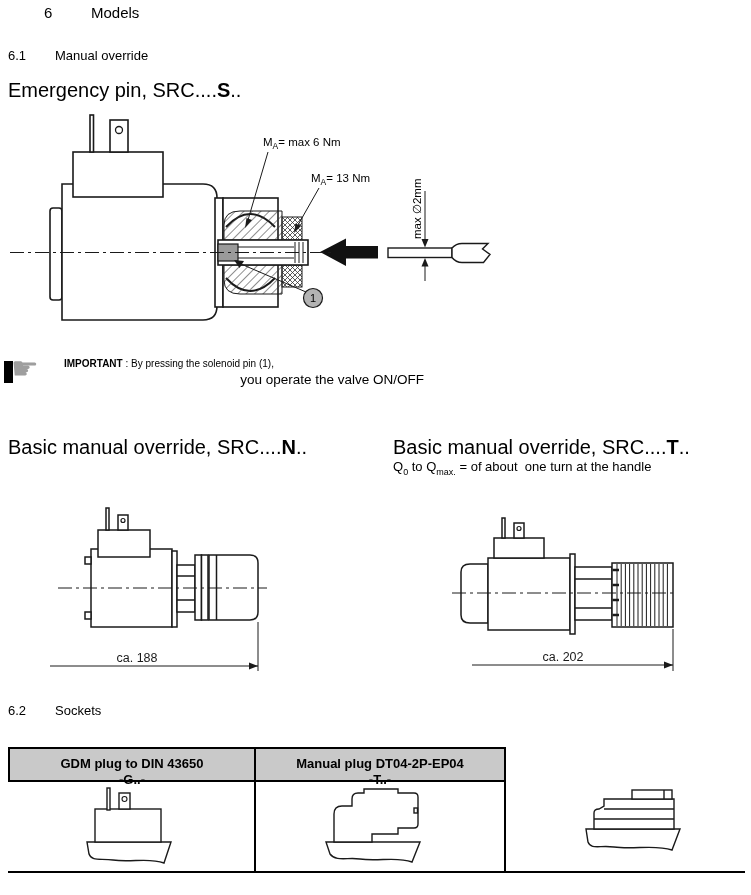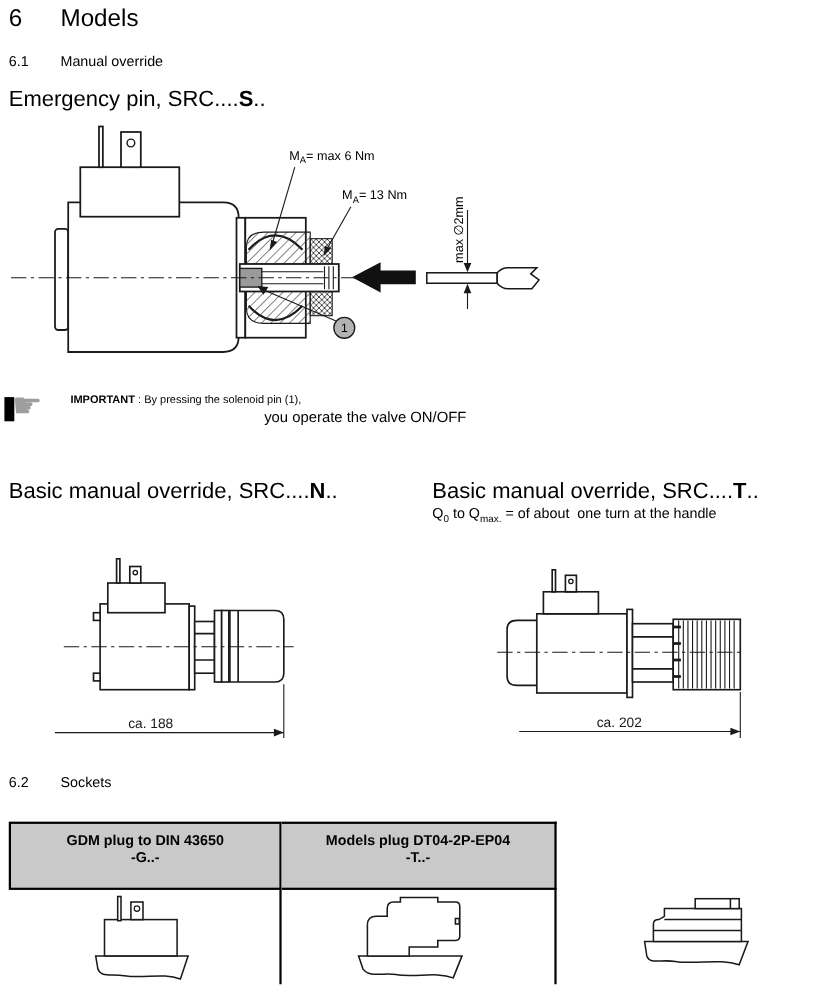--- a/index.html
+++ b/index.html
@@ -1,21 +1,21 @@
 <!DOCTYPE html>
 <html><head>
 <meta charset="utf-8">
 <style>
   html,body { margin:0; padding:0; background:#ffffff; }
   .page {
     position:relative; width:751px; height:895px; background:#fff;
     font-family:"Liberation Sans", sans-serif; color:#000; overflow:hidden;
   }
   .abs { position:absolute; }
-  .h1 { font-size:22px; }
+  .h1 { font-size:15px;margin-left:36px; }
   .h2 { font-size:13px; }
   .num { display:inline-block; width:47px; }
   .caption { font-size:20px; }
   .sub-bold { font-weight:bold; }
   .qline { font-size:13px; }
   .qline span, .qline sub { white-space:pre; }
   sub { font-size:9px; }
   .torque { font-size:11.5px; white-space:nowrap; }
   .torque sub { font-size:8.5px; }
   .dia-label {
@@ -29,21 +29,21 @@
   .hand-glyph { font-size:31px; color:#9e9e9e; line-height:34px; margin-left:-2px; }
   .btitle { font-size:20px; }
   svg text { font-family:"Liberation Sans", sans-serif; }
   .dim-label { font-size:12.5px; fill:#1a1a1a; }
   .callout-label { font-size:11px; fill:#000; }
   .cl { stroke:#1a1a1a; stroke-width:1; stroke-dasharray:14 4 3 4; fill:none; }
   
   .sockets-table { position:absolute; left:8px; top:747px; width:737px; }
   .srow { display:grid; grid-template-columns:248px 250px 239px; }
   .hcell {
-    box-sizing:border-box; height:62px; background:#c9c9c9;
+    box-sizing:border-box; height:35px; background:#c9c9c9;
     border-top:2px solid #000; border-bottom:2px solid #000; border-right:2px solid #000;
     text-align:center; font-weight:bold; font-size:13px; padding-top:7px; line-height:16px;
   }
   .hcell.first { border-left:2px solid #000; }
   .bcell {
     box-sizing:border-box; height:91px; border-bottom:2.5px solid #000;
     display:flex; align-items:center; justify-content:center;
   }
   .bcell.sep { border-right:2px solid #000; }
 </style>
@@ -245,21 +245,21 @@
     <span class="num">6.2</span><span>Sockets</span>
   </div>
 
   <div class="sockets-table">
     <div class="srow">
       <div class="hcell first">
         <div>GDM plug to DIN 43650</div>
         <div>-G..-</div>
       </div>
       <div class="hcell" style="border-right:2px solid #000">
-        <div>Models plug DT04-2P-EP04</div>
+        <div>Manual plug DT04-2P-EP04</div>
         <div>-T..-</div>
       </div>
     </div>
     <div class="srow">
       <div class="bcell sep">
         <svg width="160" height="86" viewBox="0 0 160 86">
           <g fill="#fff" stroke="#1a1a1a" stroke-width="1.4">
             <path d="M36,58 L120,58 L113,79 C97,73 80,79 62,76 C50,74 41,78 38,70 Z"></path>
             <rect x="44" y="25" width="66" height="33"></rect>
             <rect x="56" y="4" width="3" height="22"></rect>

